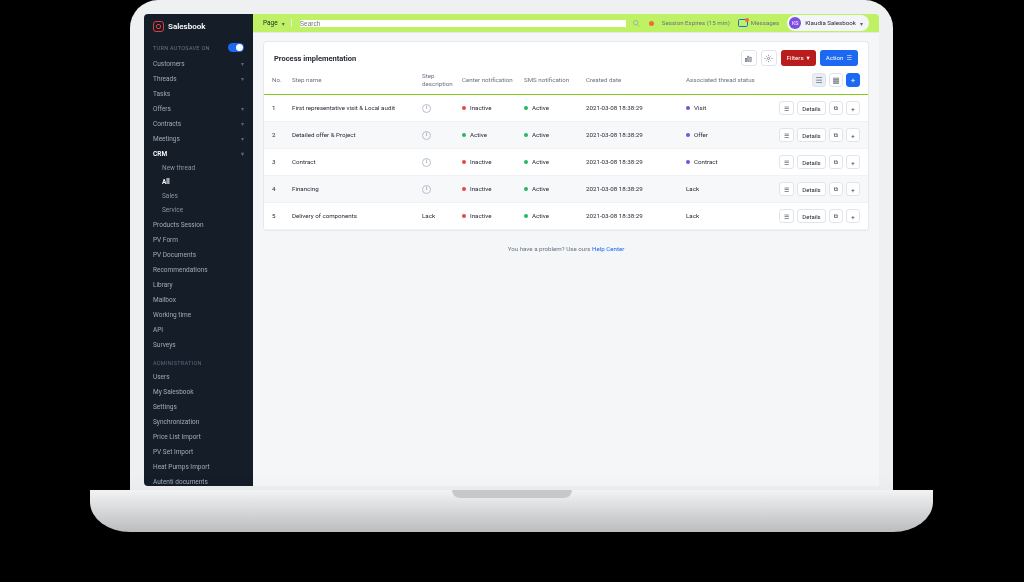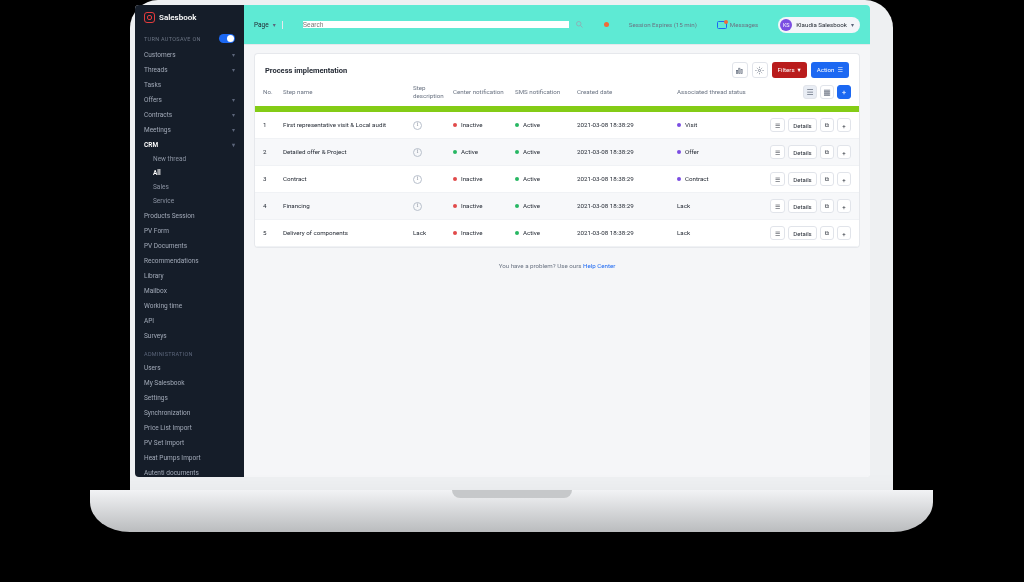--- a/index.html
+++ b/index.html
@@ -1,18 +1,18 @@
 <!DOCTYPE html>
 <html><head>
 <meta charset="utf-8">
 <style>
 * { box-sizing: border-box; margin: 0; padding: 0; }
 html, body { width: 1024px; height: 582px; font-family: -apple-system, BlinkMacSystemFont, "Segoe UI", Roboto, Arial, sans-serif; background: #000; overflow: hidden; }
 
-.laptop-frame { position: absolute; left: 130px; top: 0; width: 763px; height: 500px; background: #eef0f2; border-radius: 28px 28px 0 0; padding: 5px; box-shadow: 0 20px 40px rgba(0,0,0,.4); }
+.laptop-frame { position: absolute; left: 130px; top: 0; width: 763px; height: 500px; background: #eef0f2; border-radius: 28px 28px 0 0; padding: 14px; box-shadow: 0 20px 40px rgba(0,0,0,.4); }
 .laptop-base { position: absolute; left: 90px; top: 490px; width: 843px; height: 42px; background: linear-gradient(#f2f3f5,#babcbe); border-radius: 0 0 40px 40px / 0 0 30px 30px; box-shadow: 0 30px 40px rgba(0,0,0,.35); }
 .laptop-base::after { content:""; position:absolute; left:50%; top:0; transform:translateX(-50%); width:120px; height:8px; background:#c6c8ca; border-radius:0 0 10px 10px; }
 
 .screen { width: 735px; height: 472px; background: #fff; border-radius: 4px; overflow: hidden; display: flex; font-size: 7px; color: #242a34; }
 
 
 .sidebar { width: 112px; background: #151d29; color: #b4bbc6; display: flex; flex-direction: column; }
 .brand { display:flex; align-items:center; gap:4px; padding:7px 9px; color:#fff; font-weight:600; font-size:8px; }
 .brand-logo { width:11px; height:11px; border:1.5px solid #e33c3c; border-radius:3px; position:relative; }
 .brand-logo::after{content:"";position:absolute;inset:2px;border:1px solid #e33c3c;border-radius:2px;}
@@ -21,21 +21,21 @@
 .toggle::after{content:"";position:absolute;right:1px;top:1px;width:7px;height:7px;background:#fff;border-radius:50%;}
 .nav-section{font-size:5.5px;color:#5b657a;padding:8px 9px 3px;text-transform:uppercase;letter-spacing:.3px;}
 .nav-item{display:flex;justify-content:space-between;align-items:center;padding:3.5px 9px;font-size:6.5px;color:#a2aab8;cursor:pointer;}
 .nav-item.active{color:#fff;font-weight:600;}
 .nav-sub{padding:3px 9px 3px 18px;font-size:6.5px;color:#8b93a2;cursor:pointer;}
 .nav-sub.active-sub{color:#fff;font-weight:600;}
 .chev{font-size:6px;color:#5b657a;}
 
 
 .main { flex:1; display:flex; flex-direction:column; background:#f5f6f8; }
-.topbar { height:40px; background:#5eead4; border-bottom:1px solid #e6e8ec; display:flex; align-items:center; padding:0 10px; gap:20px;}
+.topbar { height:19px; background:#bef264; border-bottom:1px solid #e6e8ec; display:flex; align-items:center; padding:0 10px; gap:8px;}
 .page-select{display:flex;align-items:center;gap:4px;font-size:6.5px;border-right:1px solid #e6e8ec;padding-right:6px;}
 .search-box{flex:1;display:flex;align-items:center;gap:6px;color:#9aa0ac;font-size:6.5px;}
 .search-input{border:none;outline:none;font-size:6.5px;flex:1;color:#444;}
 .search-icon{width:9px;height:9px;display:inline-flex;}
 .search-icon svg{width:100%;height:100%;stroke:#9aa0ac;}
 .info-dot{width:5px;height:5px;background:#f06c38;border-radius:50%;}
 .top-link{font-size:6.2px;color:#6a7382;display:flex;align-items:center;gap:3px;}
 .msg-icon{width:10px;height:8px;border:1px solid #1c68f2;border-radius:1.5px;position:relative;}
 .msg-dot{width:4px;height:4px;background:#f06c38;border-radius:50%;position:absolute;right:-2px;top:-2px;}
 .user-pill{display:flex;align-items:center;gap:4px;background:#f3f5f9;border-radius:10px;padding:2px 6px 2px 2px;font-size:6.2px;}
@@ -49,21 +49,21 @@
 .icon-btn svg{width:9px;height:9px;stroke:#6a7382;}
 .btn{height:16px;border-radius:3px;font-size:6.2px;display:flex;align-items:center;gap:3px;padding:0 6px;color:#fff;cursor:pointer;}
 .btn.green{background:#b91c1c;}
 .btn.blue{background:#1c68f2;}
 
 .tabs{display:flex;gap:14px;margin-top:8px;}
 .tab{font-size:6.8px;color:#6a7382;padding-bottom:5px;cursor:pointer;}
 .tab.active{color:#1c68f2;font-weight:600;border-bottom:2px solid #1c68f2;}
 
 .table-wrap{margin:0 10px 8px;background:#fff;border:1px solid #e6e8ec;border-top:none;border-radius:0 0 4px 4px;overflow:hidden;}
-.thead{display:grid;grid-template-columns:20px 130px 40px 62px 62px 100px 92px 82px;align-items:center;padding:6px 8px;font-size:6.2px;color:#6a7382;border-bottom:6px solid #84cc16;}
+.thead{display:grid;grid-template-columns:20px 130px 40px 62px 62px 100px 92px 82px;align-items:center;padding:6px 8px;font-size:6.2px;color:#6a7382;border-bottom:1px solid #84cc16;}
 .th .view-btns{display:flex;gap:3px;justify-content:flex-end;}
 .sq-btn{width:14px;height:14px;border:1px solid #e1e4ea;border-radius:3px;display:flex;align-items:center;justify-content:center;font-size:8px;cursor:pointer;}
 .sq-btn.active{background:#e9edf4;}
 .sq-btn.plus{background:#1c68f2;color:#fff;border-color:#1c68f2;}
 
 .row{display:grid;grid-template-columns:20px 130px 40px 62px 62px 100px 92px 82px;align-items:center;padding:6px 8px;font-size:6.2px;border-bottom:1px solid #f0f2f5;}
 .row.alt{background:#f7f8fa;}
 .cell{display:flex;align-items:center;gap:4px;white-space:nowrap;overflow:hidden;text-overflow:ellipsis;}
 .info-circle{width:9px;height:9px;border:1px solid #b8bfcb;border-radius:50%;position:relative;}
 .info-circle::after{content:"i";position:absolute;left:0;right:0;top:-1px;text-align:center;font-size:6px;color:#8a919e;font-family:Georgia,serif;}

